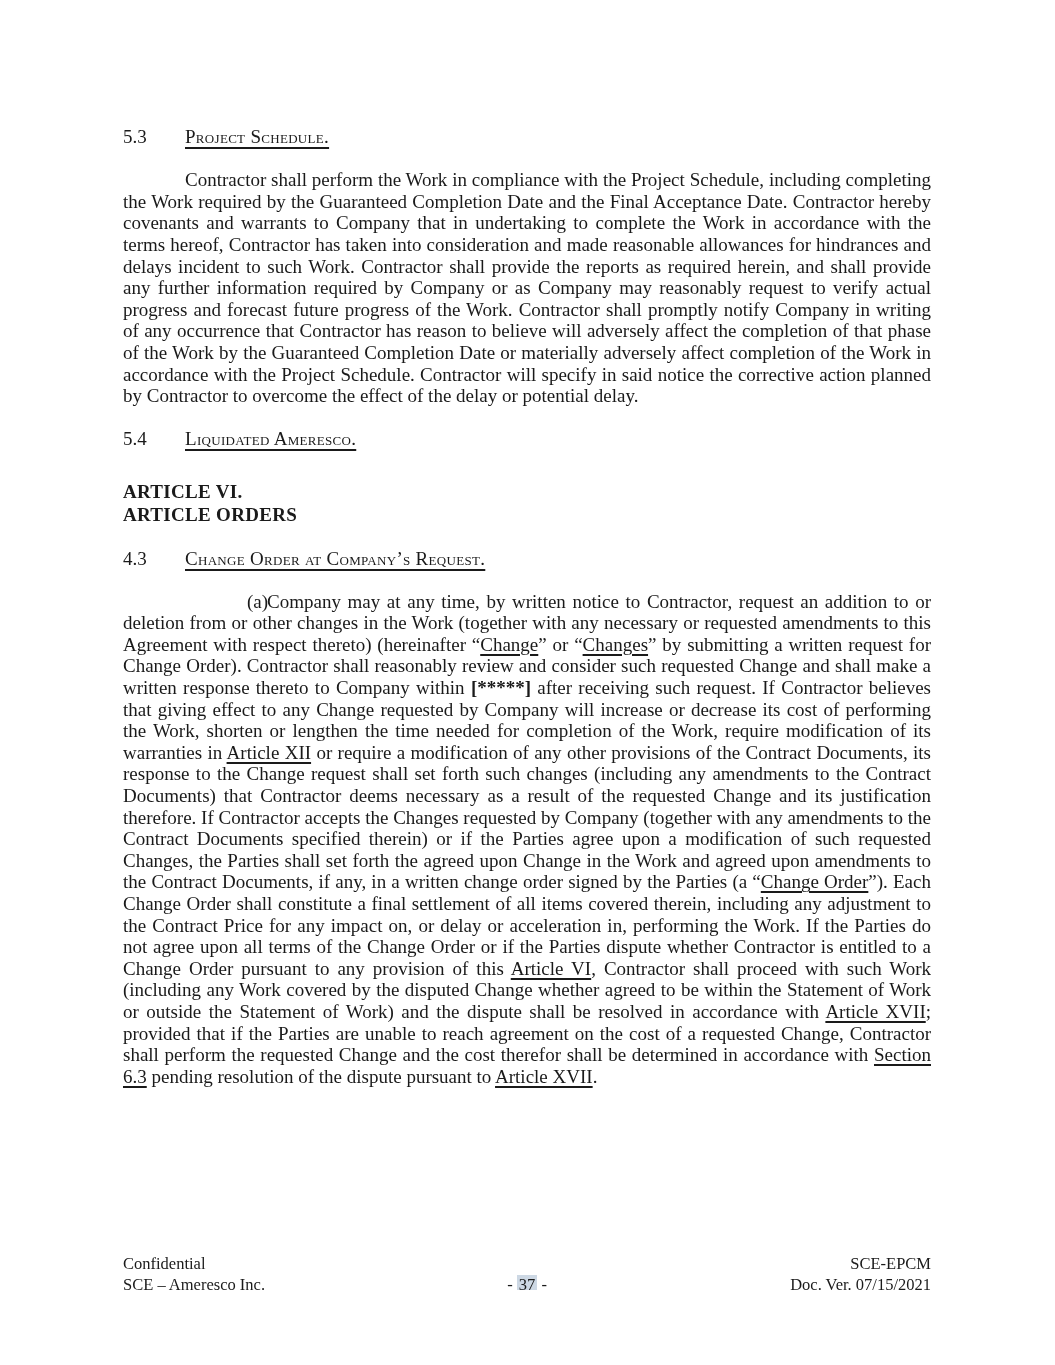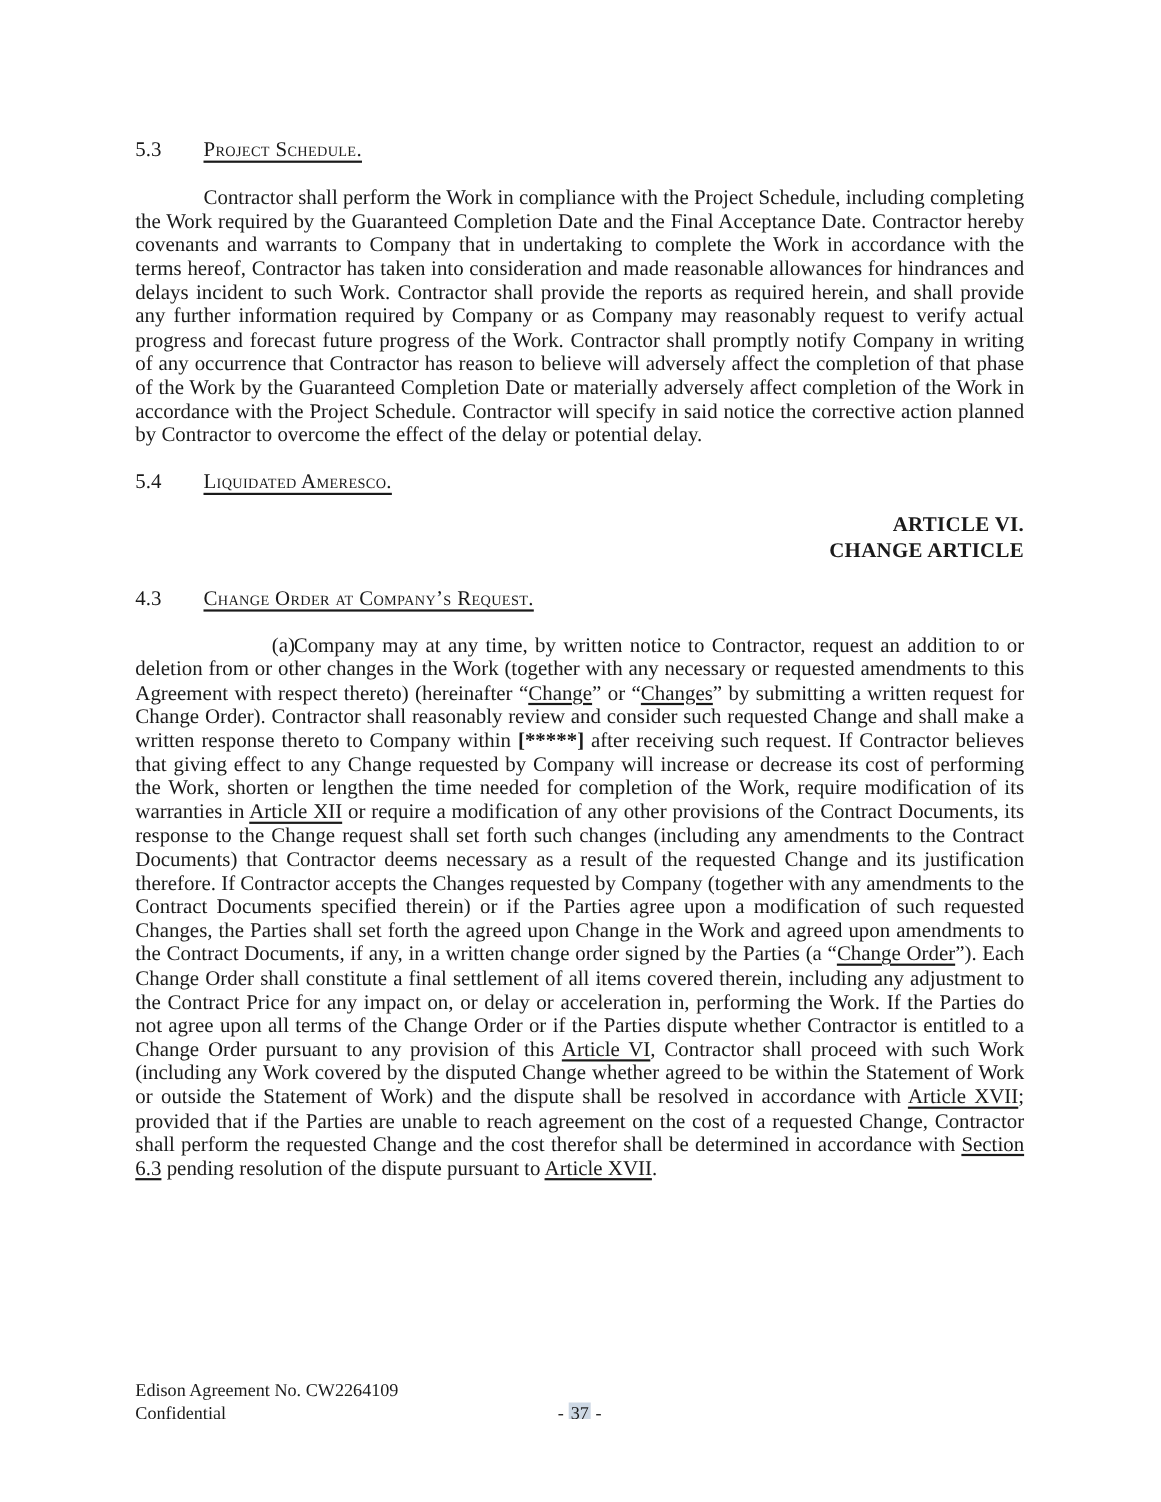--- a/index.html
+++ b/index.html
@@ -28,21 +28,21 @@
     letter-spacing: 0.3px;
     text-decoration: underline;
     text-decoration-thickness: 2px;
     text-underline-offset: 4px;
   }
   p.body {
     margin: 21.6px 0 0 0;
     text-align: justify;
     text-indent: 62px;
   }
-  .article-head { margin-top: 16px; text-align: right; font-weight: bold; letter-spacing: 0.3px; }
+  .article-head { margin-top: 30px; text-align: left; font-weight: bold; letter-spacing: 0.3px; }
   .article-head div { line-height: 23px; }
   .run-u { text-decoration: underline; text-decoration-thickness: 1.5px; text-underline-offset: 3px; }
   .run-b { font-weight: bold; }
   .run-marker { display: inline-block; width: 82px; }
   .footer {
     position: absolute;
     left: 123px;
     top: 1253px;
     width: 808px;
     font-size: 16.5px;
@@ -67,35 +67,38 @@
 
     <p class="body"><span>Contractor shall perform the Work in compliance with the Project Schedule, including completing the Work required by the Guaranteed Completion Date and the Final Acceptance Date.  Contractor hereby covenants and warrants to Company that in undertaking to complete the Work in accordance with the terms hereof, Contractor has taken into consideration and made reasonable allowances for hindrances and delays incident to such Work.  Contractor shall provide the reports as required herein, and shall provide any further information required by Company or as Company may reasonably request to verify actual progress and forecast future progress of the Work.  Contractor shall promptly notify Company in writing of any occurrence that Contractor has reason to believe will adversely affect the completion of that phase of the Work by the Guaranteed Completion Date or materially adversely affect completion of the Work in accordance with the Project Schedule.  Contractor will specify in said notice the corrective action planned by Contractor to overcome the effect of the delay or potential delay.</span></p>
 
     <div class="sec-heading">
       <span class="sec-num">5.4</span><span class="sec-title">Liquidated Ameresco.</span>
     </div>
 
 
     <div class="article-head">
       <div>ARTICLE VI.</div>
-      <div>CHANGE ARTICLE</div>
+      <div>ARTICLE ORDERS</div>
     </div>
 
     <div class="sec-heading">
       <span class="sec-num">4.3</span><span class="sec-title">Change Order at Company’s Request.</span>
     </div>
 
     <p class="body"><span class="run-marker">(a)</span><span>Company may at any time, by written notice to Contractor, request an addition to or deletion from or other changes in the Work (together with any necessary or requested amendments to this Agreement with respect thereto) (hereinafter “</span><span class="run-u">Change</span><span>” or “</span><span class="run-u">Changes</span><span>” by submitting a written request for Change Order).  Contractor shall reasonably review and consider such requested Change and shall make a written response thereto to Company within </span><span class="run-b">[*****]</span><span> after receiving such request.  If Contractor believes that giving effect to any Change requested by Company will increase or decrease its cost of performing the Work, shorten or lengthen the time needed for completion of the Work, require modification of its warranties in </span><span class="run-u">Article XII</span><span> or require a modification of any other provisions of the Contract Documents, its response to the Change request shall set forth such changes (including any amendments to the Contract Documents) that Contractor deems necessary as a result of the requested Change and its justification therefore.  If Contractor accepts the Changes requested by Company (together with any amendments to the Contract Documents specified therein) or if the Parties agree upon a modification of such requested Changes, the Parties shall set forth the agreed upon Change in the Work and agreed upon amendments to the Contract Documents, if any, in a written change order signed by the Parties (a “</span><span class="run-u">Change Order</span><span>”).  Each Change Order shall constitute a final settlement of all items covered therein, including any adjustment to the Contract Price for any impact on, or delay or acceleration in, performing the Work.  If the Parties do not agree upon all terms of the Change Order or if the Parties dispute whether Contractor is entitled to a Change Order pursuant to any provision of this </span><span class="run-u">Article VI</span><span>, Contractor shall proceed with such Work (including any Work covered by the disputed Change whether agreed to be within the Statement of Work or outside the Statement of Work) and the dispute shall be resolved in accordance with </span><span class="run-u">Article XVII</span><span>; provided that if the Parties are unable to reach agreement on the cost of a requested Change, Contractor shall perform the requested Change and the cost therefor shall be determined in accordance with </span><span class="run-u">Section 6.3</span><span> pending resolution of the dispute pursuant to </span><span class="run-u">Article XVII</span><span>.</span></p>
 
 
   </div>
 
   <div class="footer">
     <div class="footer-left">
-      <div>Edison Agreement No. CW2264109</div>
       <div>Confidential</div>
       <div>SCE – Ameresco Inc.</div>
     </div>
     <div class="footer-center">
       <span>- </span><span class="page-num">37</span><span> -</span>
     </div>
+    <div class="footer-right">
+      <div>SCE-EPCM</div>
+      <div>Doc. Ver. 07/15/2021</div>
+    </div>
   </div>
 </div>
 
 </body></html>

